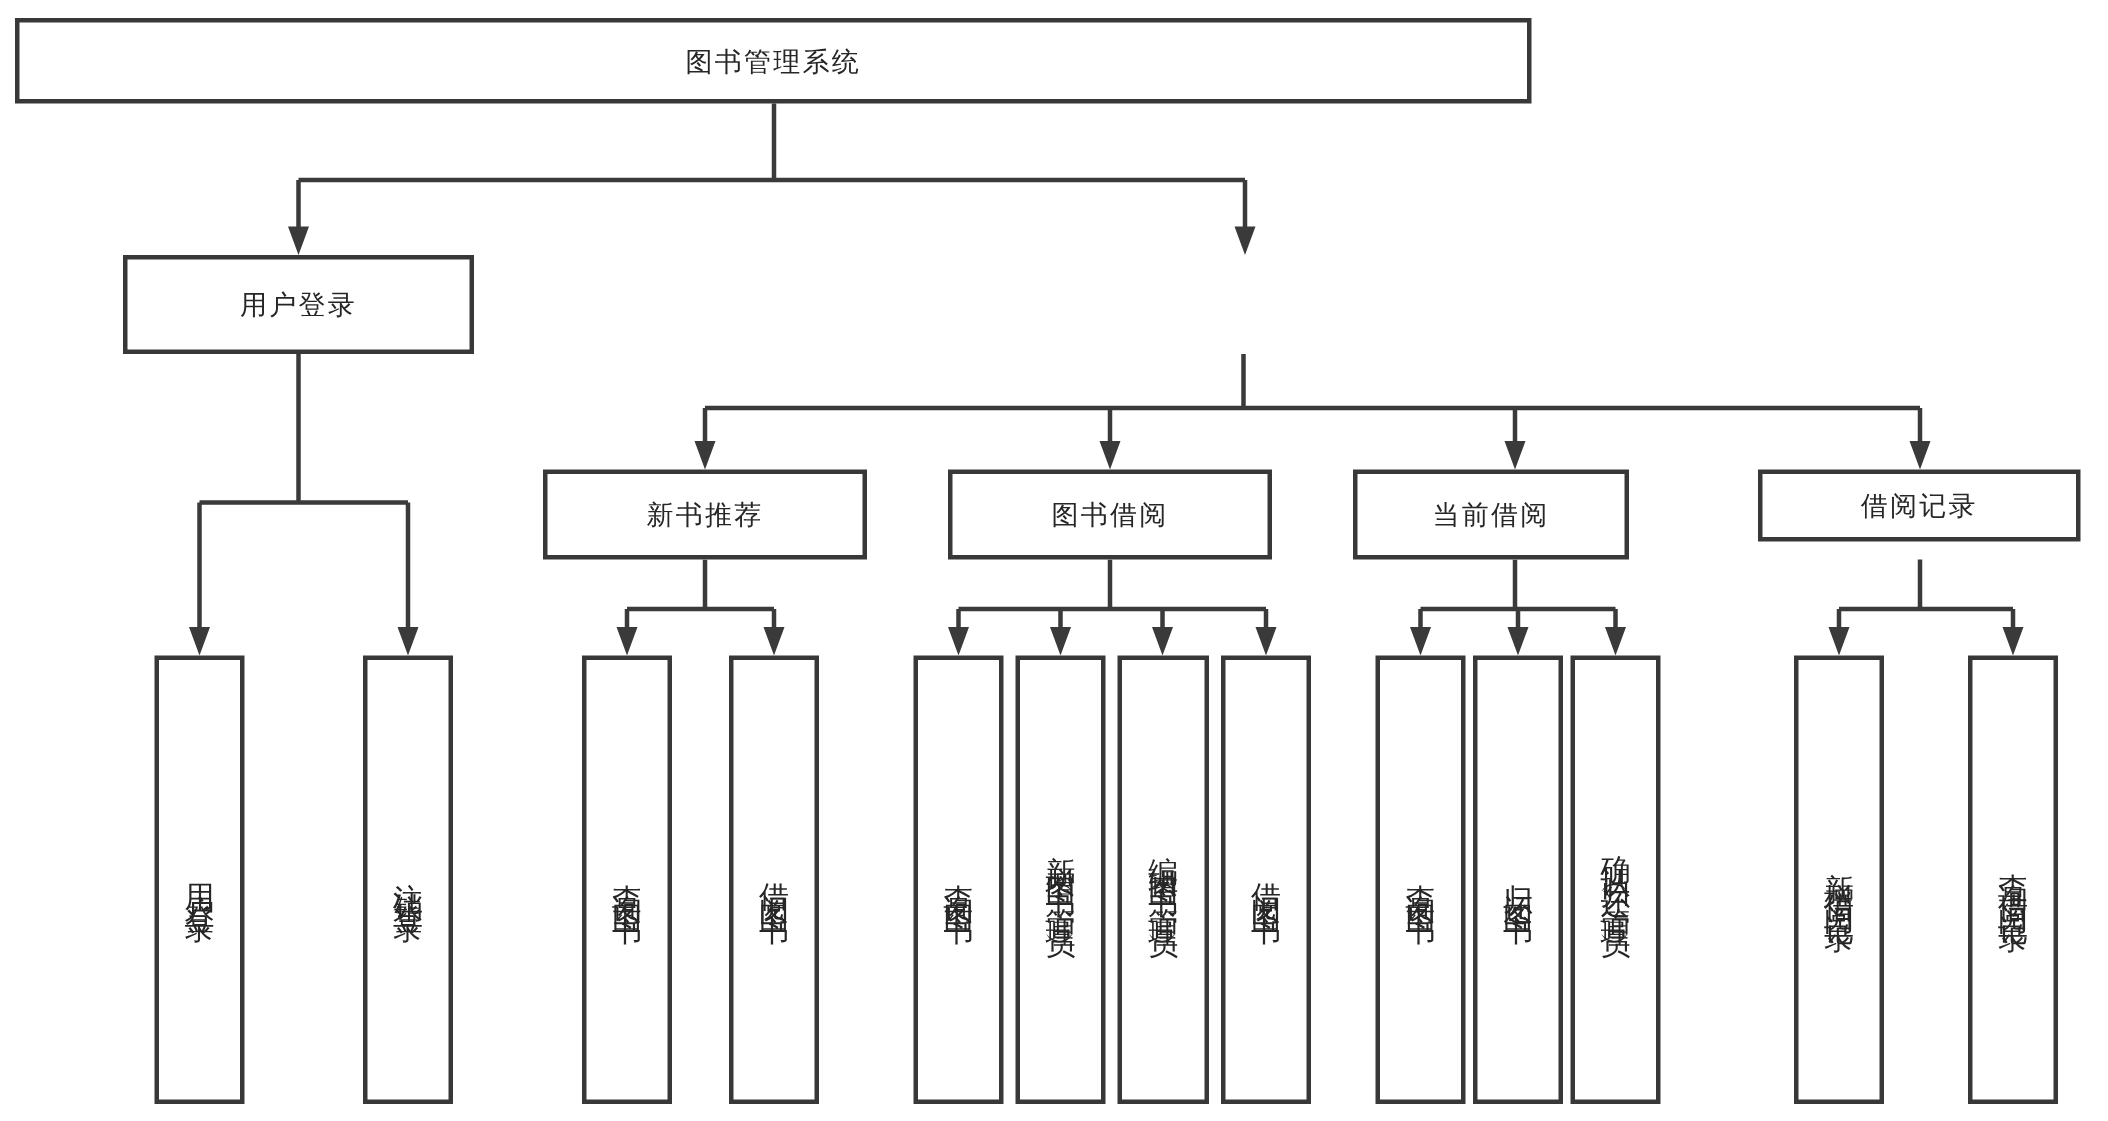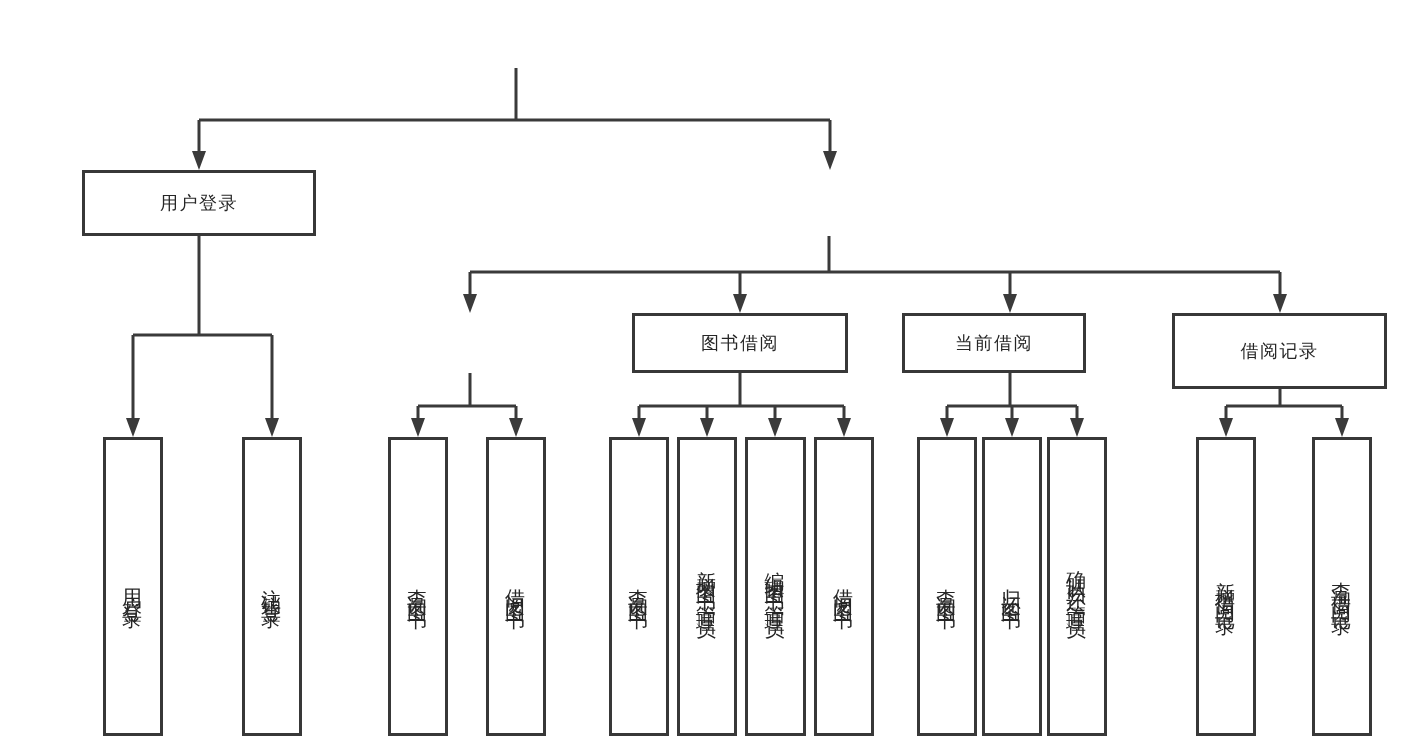--- a/index.html
+++ b/index.html
@@ -69,32 +69,38 @@
       M1003 294 L1017 294 L1010 313 Z  M1273 294 L1287 294 L1280 313 Z
       M126 418 L140 418 L133 437 Z  M265 418 L279 418 L272 437 Z
       M411 418 L425 418 L418 437 Z  M509 418 L523 418 L516 437 Z
       M632 418 L646 418 L639 437 Z  M700 418 L714 418 L707 437 Z
       M768 418 L782 418 L775 437 Z  M837 418 L851 418 L844 437 Z
       M940 418 L954 418 L947 437 Z  M1005 418 L1019 418 L1012 437 Z
       M1070 418 L1084 418 L1077 437 Z  M1219 418 L1233 418 L1226 437 Z
       M1335 418 L1349 418 L1342 437 Z"></path>
   </svg>
 
+  <div class="hbox" style="left:10px; top:12px; width:1011px; height:57px;">
+    <span>图书管理系统</span>
+  </div>
 
   <div class="hbox" style="left:82px; top:170px; width:234px; height:66px;">
     <span>用户登录</span>
   </div>
 
+  <div class="hbox" style="left:362px; top:313px; width:216px; height:60px;">
+    <span>新书推荐</span>
+  </div>
   <div class="hbox" style="left:632px; top:313px; width:216px; height:60px;">
     <span>图书借阅</span>
   </div>
   <div class="hbox" style="left:902px; top:313px; width:184px; height:60px;">
     <span>当前借阅</span>
   </div>
-  <div class="hbox" style="left:1172px; top:313px; width:215px; height:76px;">
+  <div class="hbox" style="left:1172px; top:313px; width:215px; height:48px;">
     <span>借阅记录</span>
   </div>
 
   <div class="vbox" style="left:103px; top:437px; width:60px; height:299px;">
     <span>用户登录</span>
   </div>
   <div class="vbox" style="left:242px; top:437px; width:60px; height:299px;">
     <span>注销登录</span>
   </div>
 

